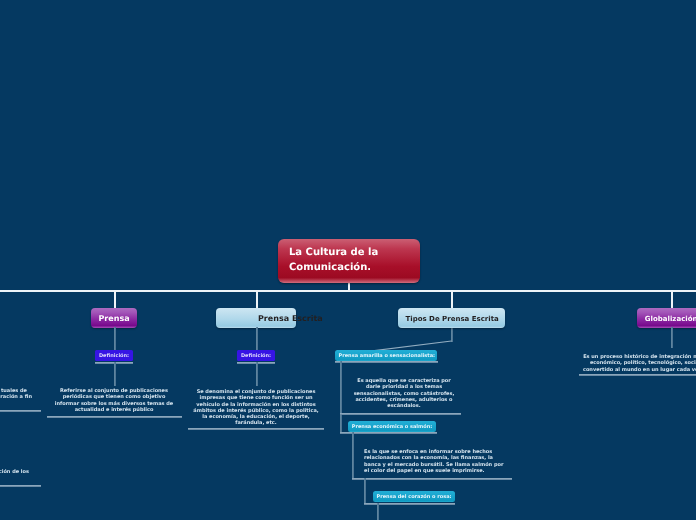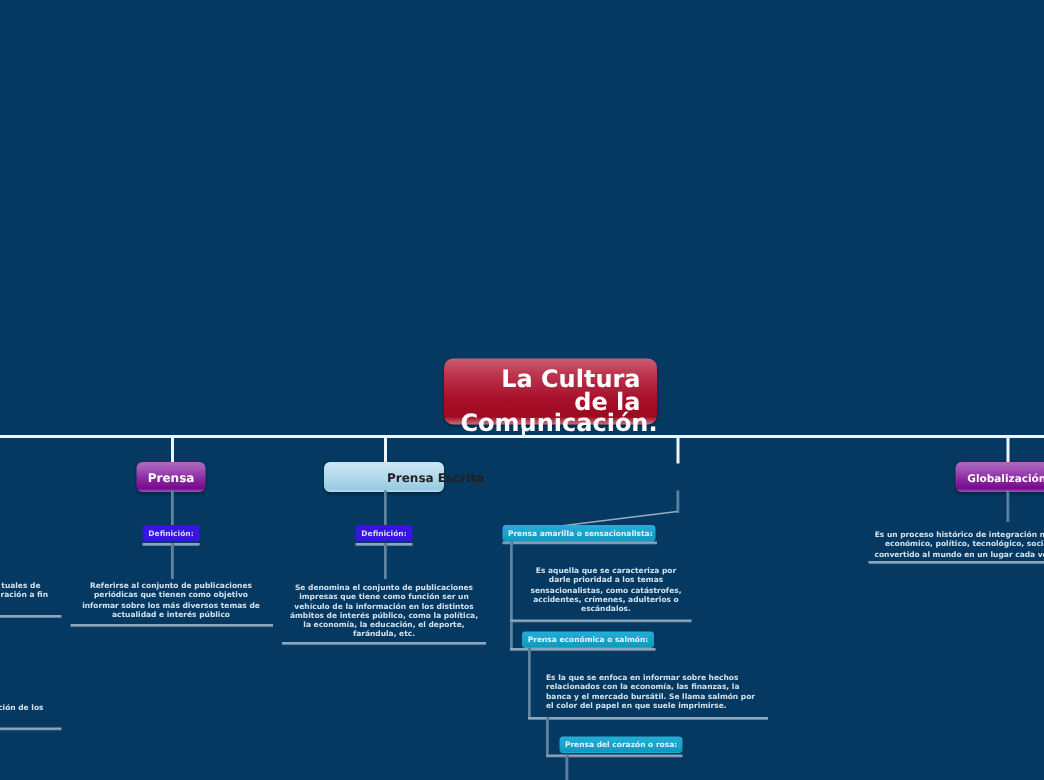--- a/index.html
+++ b/index.html
@@ -5,24 +5,23 @@
 <style>
   html,body{margin:0;padding:0;}
   body{width:696px;height:520px;overflow:hidden;background:#053961;
        font-family:"DejaVu Sans",sans-serif;-webkit-font-smoothing:antialiased;text-rendering:geometricPrecision;}
   #canvas{position:absolute;left:0;top:0;width:696px;height:520px;overflow:hidden;}
   .node{position:absolute;box-sizing:border-box;white-space:nowrap;}
 
   .root{
     border-radius:6px;
     background:linear-gradient(180deg,#cb5f73 0%,#bd3750 22%,#a80f29 62%,#9c0a22 88%,#d06d7e 100%);
-    color:#fff;font-weight:bold;font-size:16px;line-height:14.6px;
-    padding:7px 11px;white-space:normal;text-align:right;
+    color:#fff;font-weight:bold;font-size:10px;line-height:14.6px;
+    padding:7px 11px;white-space:normal;text-align:left;
     box-shadow:0 1px 2px rgba(0,0,0,.4);
-    margin-left:18px;
   }
   .purple{
     border-radius:4px;
     background:linear-gradient(180deg,#ac6ac0 0%,#a355b8 22%,#8d2aa3 55%,#7c0f91 82%,#760a8b 88%,#a84eb9 100%);
     color:#fff;font-weight:bold;line-height:18px;
     text-align:right;box-shadow:0 1px 2px rgba(0,0,0,.35);padding:2px 7.5px 0;
   }
   .lightblue{
     border-radius:4px;
     background:linear-gradient(180deg,#cde6f3 0%,#c3e1ef 20%,#aed7ea 58%,#9bcde4 85%,#97cbe3 91%,#bddcec 100%);
@@ -95,20 +94,23 @@
 vehículo de la información en los distintos
 ámbitos de interés público, como la política,
 la economía, la educación, el deporte,
 farándula, etc.</div>
   <div class="uline" style="left:188px;top:428px;width:136px;"></div>
 
   <div class="vline" style="left:451px;top:327px;height:15px;"></div>
   <svg style="position:absolute;left:330px;top:336px;width:126px;height:26px;" viewBox="0 0 126 26">
     <path d="M121.5,5 L8,19.1" stroke="#94aec1" stroke-width="1.1" fill="none" shape-rendering="geometricPrecision"></path>
   </svg>
+  <div class="node lightblue" style="left:398px;top:308px;width:107px;height:20px;font-size:7px;">
+    <span>Tipos De Prensa Escrita</span>
+  </div>
 
   <div class="node cyan" style="left:335px;top:350px;width:102px;height:11px;">
     <span>Prensa amarilla o sensacionalista:</span>
   </div>
   <div class="uline" style="left:335px;top:361px;width:103px;"></div>
   <div class="vline" style="left:340px;top:361px;height:72px;"></div>
   <div class="desc c" style="left:404px;top:378px;">Es aquella que se caracteriza por
 darle prioridad a los temas
 sensacionalistas, como catástrofes,
 accidentes, crímenes, adulterios o

